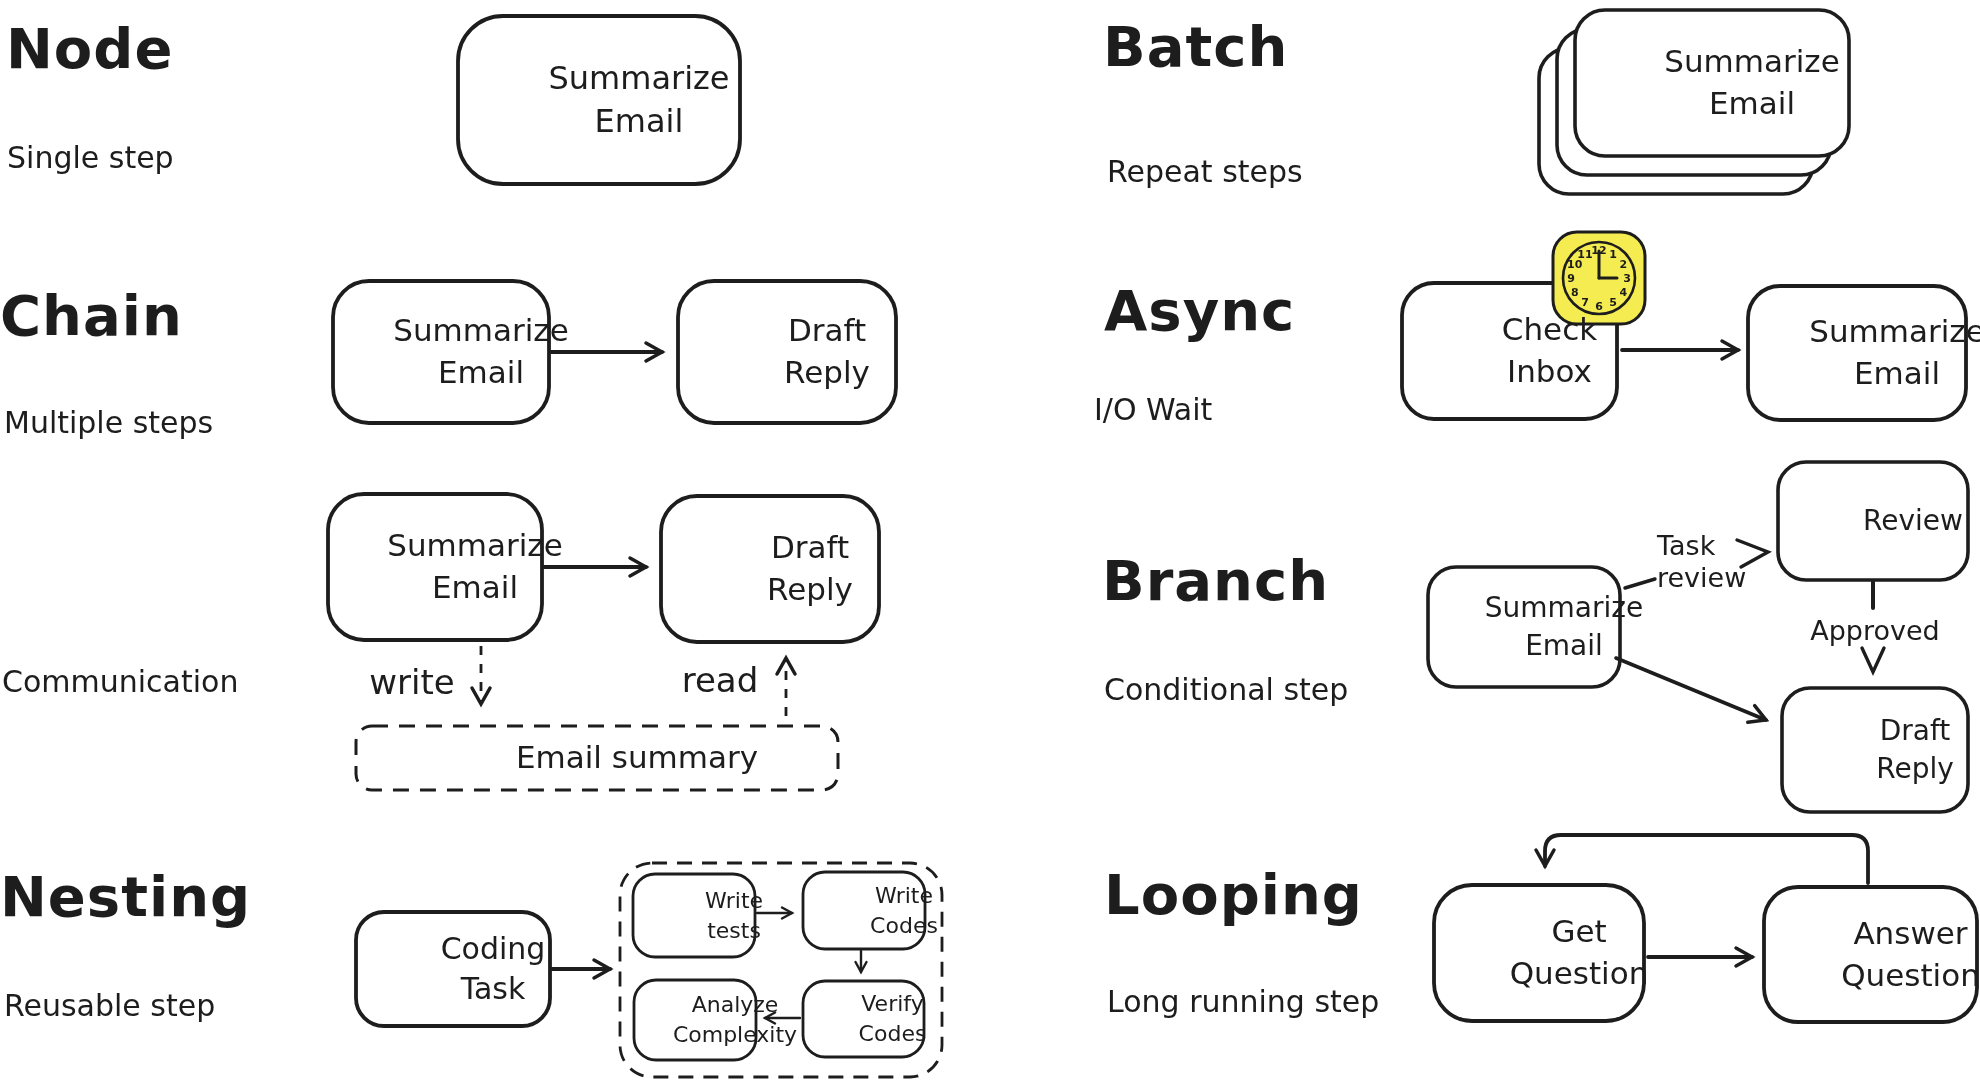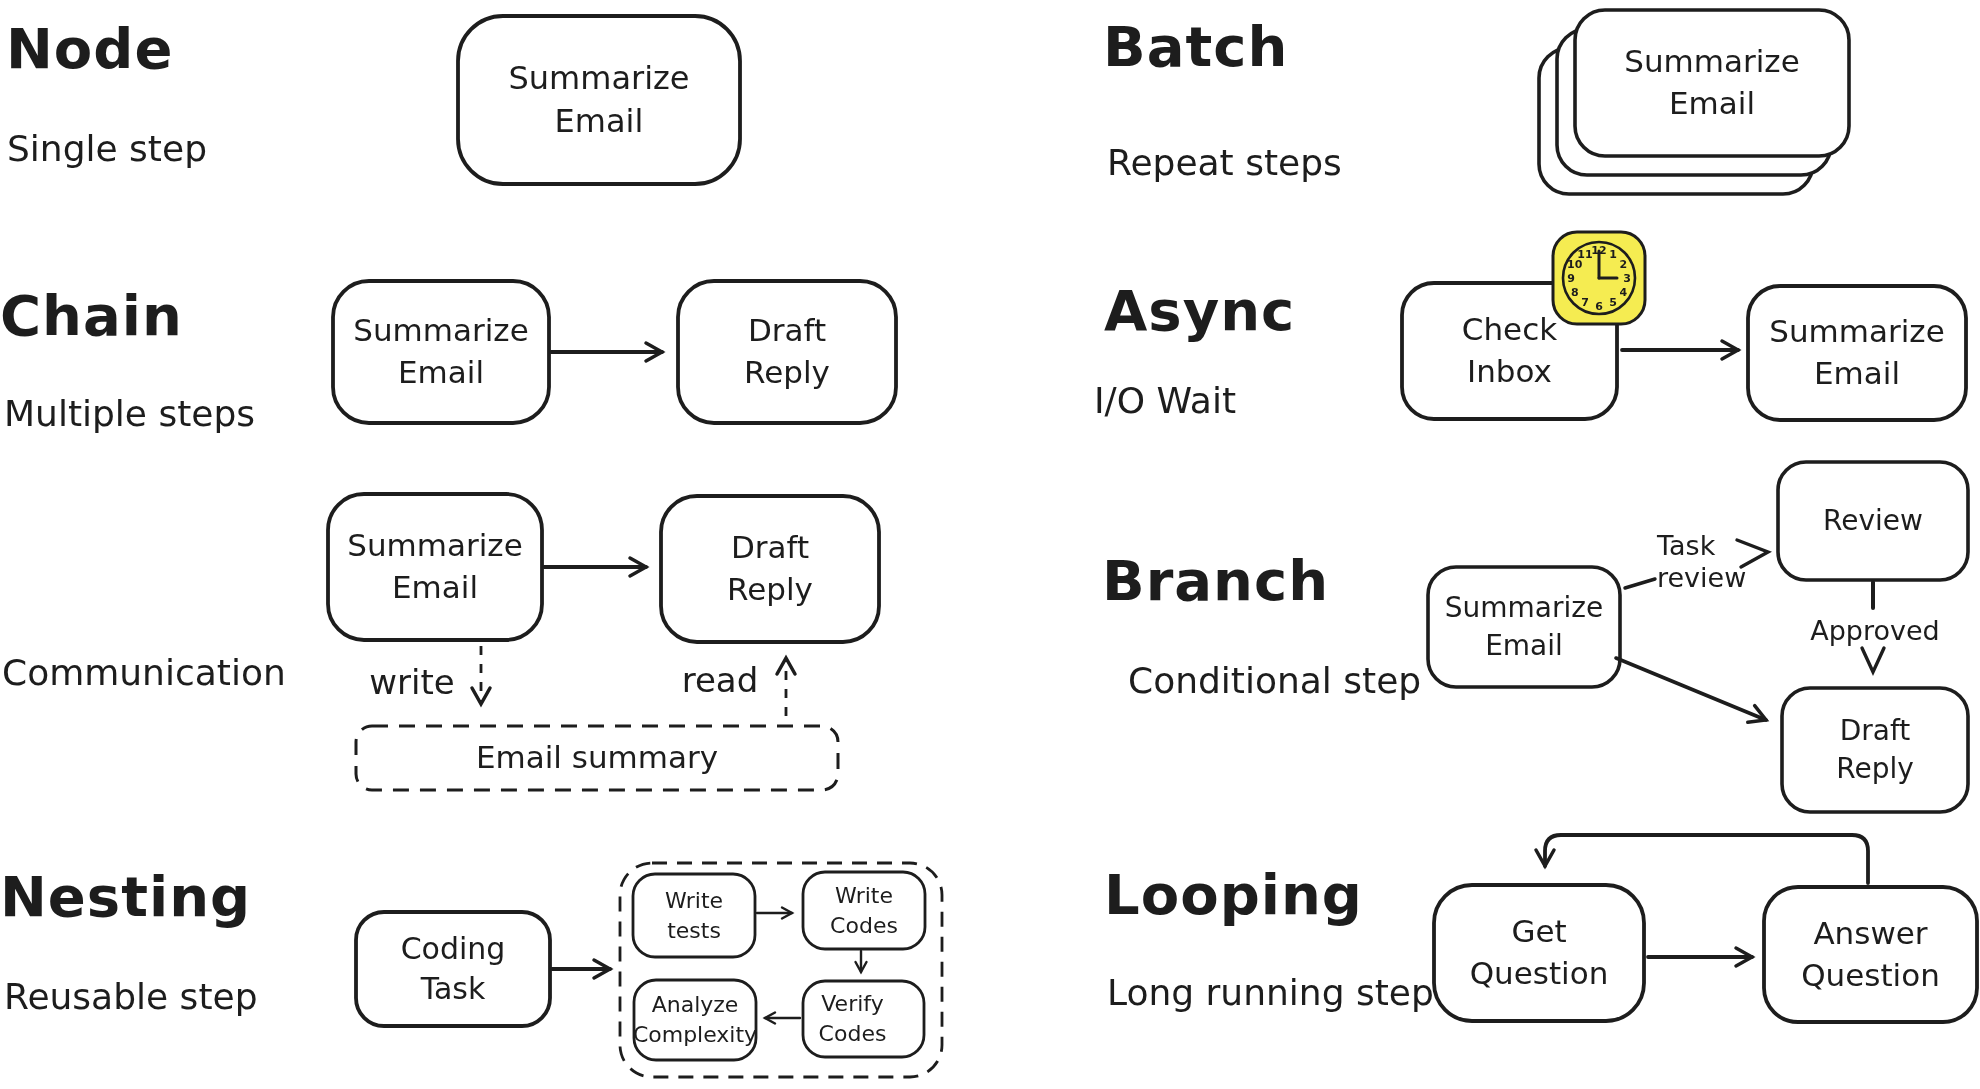--- a/index.html
+++ b/index.html
@@ -2,24 +2,24 @@
 <html><head>
 <meta charset="utf-8">
 <style>
   html,body{margin:0;padding:0;background:#ffffff;}
   #canvas{
     position:relative;width:1980px;height:1089px;background:#ffffff;
     font-family:"DejaVu Sans",sans-serif;color:#1d1d1d;overflow:hidden;border-radius:12px;
   }
   #shapes{position:absolute;left:0;top:0;z-index:0;}
   .t{position:absolute;font-size:56px;font-weight:600;letter-spacing:1px;white-space:nowrap;z-index:1;}
-  .st{position:absolute;font-size:36px;font-weight:500;white-space:nowrap;z-index:1;}
+  .st{position:absolute;font-size:30px;font-weight:500;white-space:nowrap;z-index:1;margin-top:12px;}
   .nl{
     position:absolute;display:flex;align-items:center;justify-content:center;
-    text-align:center;white-space:pre-line;font-weight:500;font-size:31px;line-height:1.35;z-index:1;
+    text-align:center;white-space:pre-line;font-weight:500;font-size:31px;line-height:1.35;z-index:1;margin-left:40px;
   }
   .fs32{font-size:32px;} .fs30{font-size:30px;} .fs28{font-size:28px;} .fs22{font-size:22px;}
   .ann{position:absolute;font-weight:500;white-space:pre-line;z-index:1;}
   .center{display:flex;align-items:center;justify-content:center;text-align:center;}
   #clock-numbers{position:absolute;left:1553px;top:232px;width:92px;height:96px;z-index:2;}
   #clock-numbers span{position:absolute;font-size:11px;font-weight:600;transform:translate(-50%,-50%);color:#1d1d1d;}
 </style>
 </head>
 <body>
 
@@ -99,21 +99,21 @@
   <div class="t" style="left:0px;top:864px">Nesting</div>
   <div class="st" style="left:4px;top:976px">Reusable step</div>
 
   <div class="t" style="left:1103px;top:14px">Batch</div>
   <div class="st" style="left:1107px;top:142px">Repeat steps</div>
 
   <div class="t" style="left:1104px;top:278px">Async</div>
   <div class="st" style="left:1094px;top:380px">I/O Wait</div>
 
   <div class="t" style="left:1102px;top:548px">Branch</div>
-  <div class="st" style="left:1128px;top:660px">Conditional step</div>
+  <div class="st" style="left:1104px;top:660px">Conditional step</div>
 
   <div class="t" style="left:1104px;top:862px">Looping</div>
   <div class="st" style="left:1107px;top:972px">Long running step</div>
 
   <div class="nl fs32" style="left:458px;top:16px;width:282px;height:168px">Summarize
 Email</div>
 
   <div class="nl" style="left:333px;top:281px;width:216px;height:142px">Summarize
 Email</div>
   <div class="nl" style="left:678px;top:281px;width:218px;height:142px">Draft

